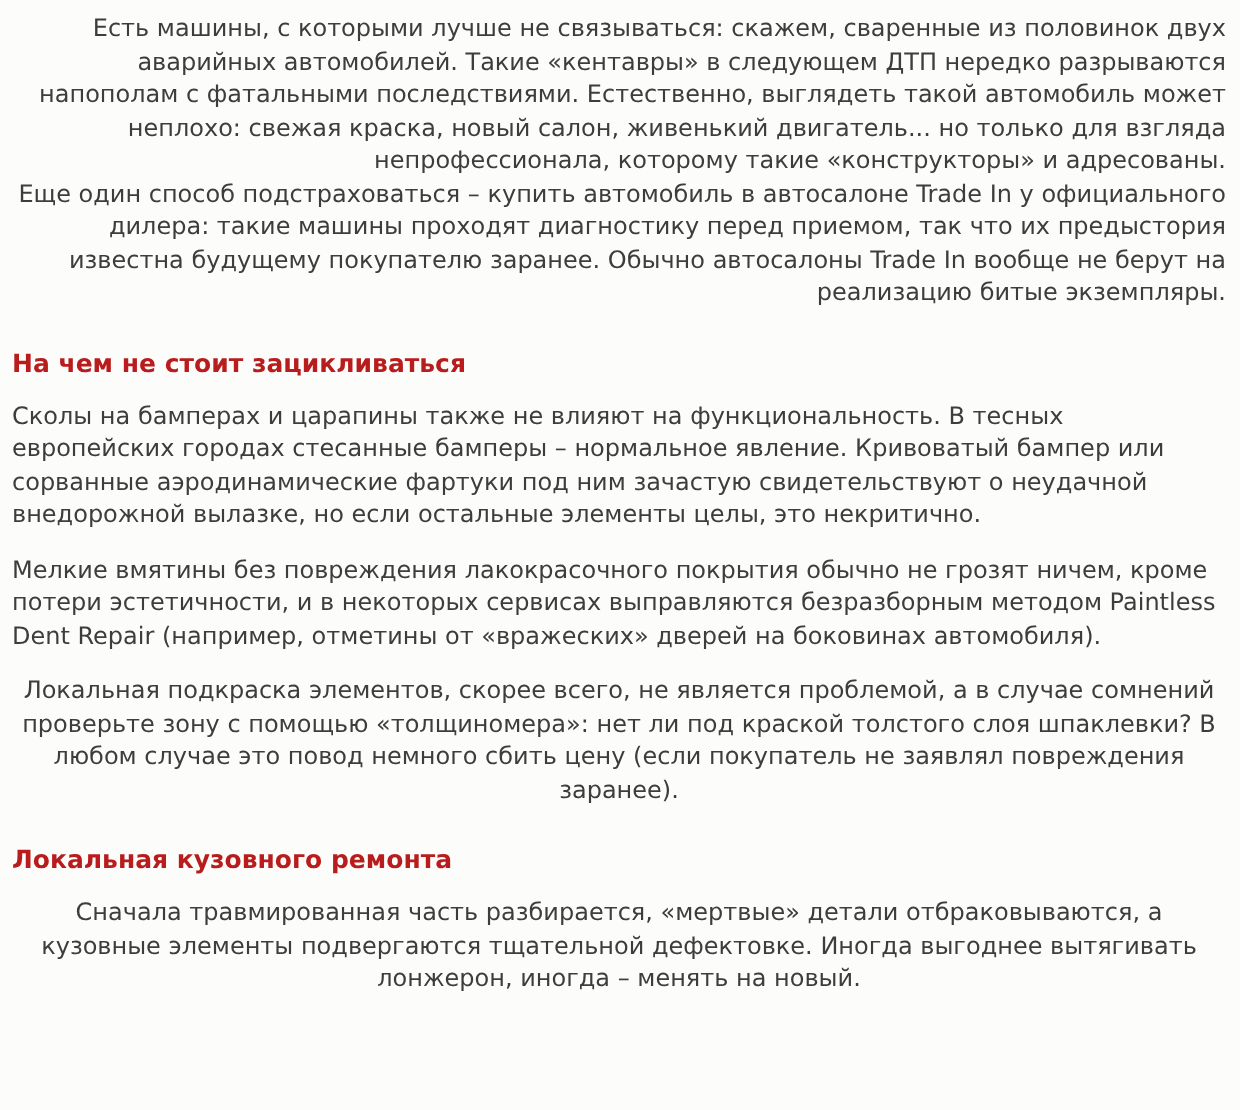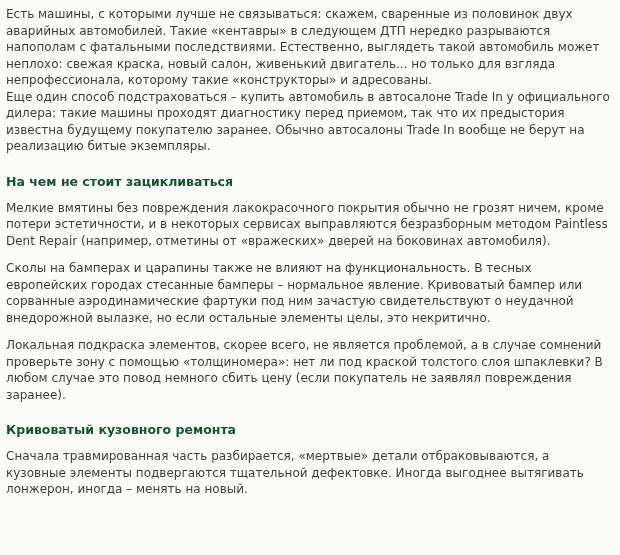--- a/index.html
+++ b/index.html
@@ -17,51 +17,53 @@
     line-height: 16.5px;
     color: #3d3d3d;
     overflow: hidden;
     -webkit-font-smoothing: antialiased;
   }
   .article {
     width: 100%;
   }
   .intro p {
     margin: 0;
+    text-align: right;
   }
   .section h2 {
     font-size: 12.5px;
     line-height: 17px;
     font-weight: bold;
-    color: #14532d;
+    color: #b91c1c;
     margin: 18px 0 10px 0;
   }
   .section p {
     margin: 0 0 11px 0;
   }
   .section p:last-child {
     margin-bottom: 0;
+    text-align: center;
   }
 </style>
 </head>
 <body>
 
 <div class="article">
 
   <div class="intro">
     <p>Есть машины, с которыми лучше не связываться: скажем, сваренные из половинок двух аварийных автомобилей. Такие «кентавры» в следующем ДТП нередко разрываются напополам с фатальными последствиями. Естественно, выглядеть такой автомобиль может неплохо: свежая краска, новый салон, живенький двигатель... но только для взгляда непрофессионала, которому такие «конструкторы» и адресованы.</p>
     <p>Еще один способ подстраховаться – купить автомобиль в автосалоне Trade In у официального дилера: такие машины проходят диагностику перед приемом, так что их предыстория известна будущему покупателю заранее. Обычно автосалоны Trade In вообще не берут на реализацию битые экземпляры.</p>
   </div>
 
   <div class="section">
     <h2>На чем не стоит зацикливаться</h2>
+    <p>Сколы на бамперах и царапины также не влияют на функциональность. В тесных европейских городах стесанные бамперы – нормальное явление. Кривоватый бампер или сорванные аэродинамические фартуки под ним зачастую свидетельствуют о неудачной внедорожной вылазке, но если остальные элементы целы, это некритично.</p>
     <p>Мелкие вмятины без повреждения лакокрасочного покрытия обычно не грозят ничем, кроме потери эстетичности, и в некоторых сервисах выправляются безразборным методом Paintless Dent Repair (например, отметины от «вражеских» дверей на боковинах автомобиля).</p>
-    <p>Сколы на бамперах и царапины также не влияют на функциональность. В тесных европейских городах стесанные бамперы – нормальное явление. Кривоватый бампер или сорванные аэродинамические фартуки под ним зачастую свидетельствуют о неудачной внедорожной вылазке, но если остальные элементы целы, это некритично.</p>
     <p>Локальная подкраска элементов, скорее всего, не является проблемой, а в случае сомнений проверьте зону с помощью «толщиномера»: нет ли под краской толстого слоя шпаклевки? В любом случае это повод немного сбить цену (если покупатель не заявлял повреждения заранее).</p>
   </div>
 
   <div class="section">
-    <h2>Кривоватый кузовного ремонта</h2>
+    <h2>Локальная кузовного ремонта</h2>
     <p>Сначала травмированная часть разбирается, «мертвые» детали отбраковываются, а кузовные элементы подвергаются тщательной дефектовке. Иногда выгоднее вытягивать лонжерон, иногда – менять на новый.</p>
 
   </div>
 
 </div>
 
 </body></html>

